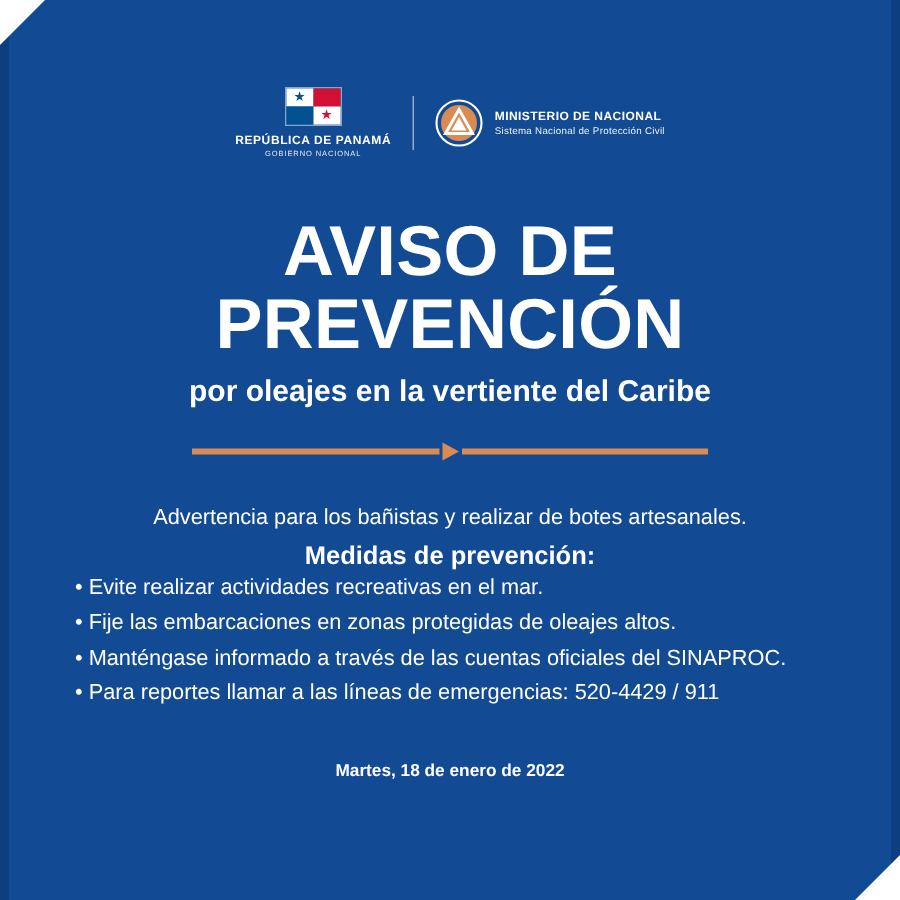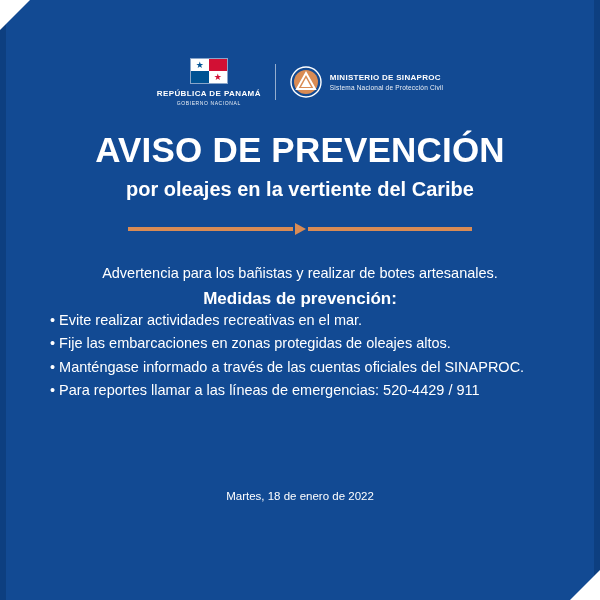--- a/index.html
+++ b/index.html
@@ -123,24 +123,25 @@
   .sinaproc-text-2 {
     font-size: 6.5px;
     letter-spacing: .2px;
     white-space: nowrap;
     opacity: .92;
     margin-top: 2px;
   }
 
   
   .title {
-    margin-top: 26px;
-    font-size: 35px;
+    margin-top: 36px;
+    font-size: 47px;
     font-weight: bold;
     letter-spacing: .2px;
+    text-align: center;
     line-height: 1.05;
   }
   .subtitle {
     margin-top: 9px;
     font-size: 20px;
     font-weight: bold;
     text-align: center;
   }
 
   
@@ -185,24 +186,24 @@
   }
   .bullet {
     font-size: 14.5px;
     line-height: 1.62;
     text-align: left;
     white-space: nowrap;
   }
   .date {
     position: absolute;
     left: 0; right: 0;
-    top: 490px;
+    top: 508px;
     text-align: center;
     font-size: 11.5px;
-    font-weight: normal;
+    font-weight: bold;
   }
 </style>
 </head>
 <body>
 
 <div class="edge-left"></div>
 <div class="edge-right"></div>
 <div class="corner-tl"></div>
 <div class="corner-br"></div>
 
@@ -230,21 +231,21 @@
     <div class="sinaproc">
       <div class="sinaproc-mark">
         <svg viewBox="0 0 32 32" width="32" height="32" aria-hidden="true">
           <circle cx="16" cy="16" r="15" fill="none" stroke="#ffffff" stroke-width="1.4"></circle>
           <circle cx="16" cy="16" r="12" fill="#d98b54"></circle>
           <polygon points="16,7 25,23 7,23" fill="none" stroke="#ffffff" stroke-width="2"></polygon>
           <polygon points="16,12 21,21 11,21" fill="#ffffff"></polygon>
         </svg>
       </div>
       <div>
-        <div class="sinaproc-text-1">MINISTERIO DE SINAPROC</div>
+        <div class="sinaproc-text-1">MINISTERIO DE NACIONAL</div>
         <div class="sinaproc-text-2">Sistema Nacional de Protección Civil</div>
       </div>
     </div>
   </div>
 
   <div class="title">AVISO DE PREVENCIÓN</div>
   <div class="subtitle">por oleajes en la vertiente del Caribe</div>
 
   <div class="ornament">
     <div class="orn-bar left"></div>

